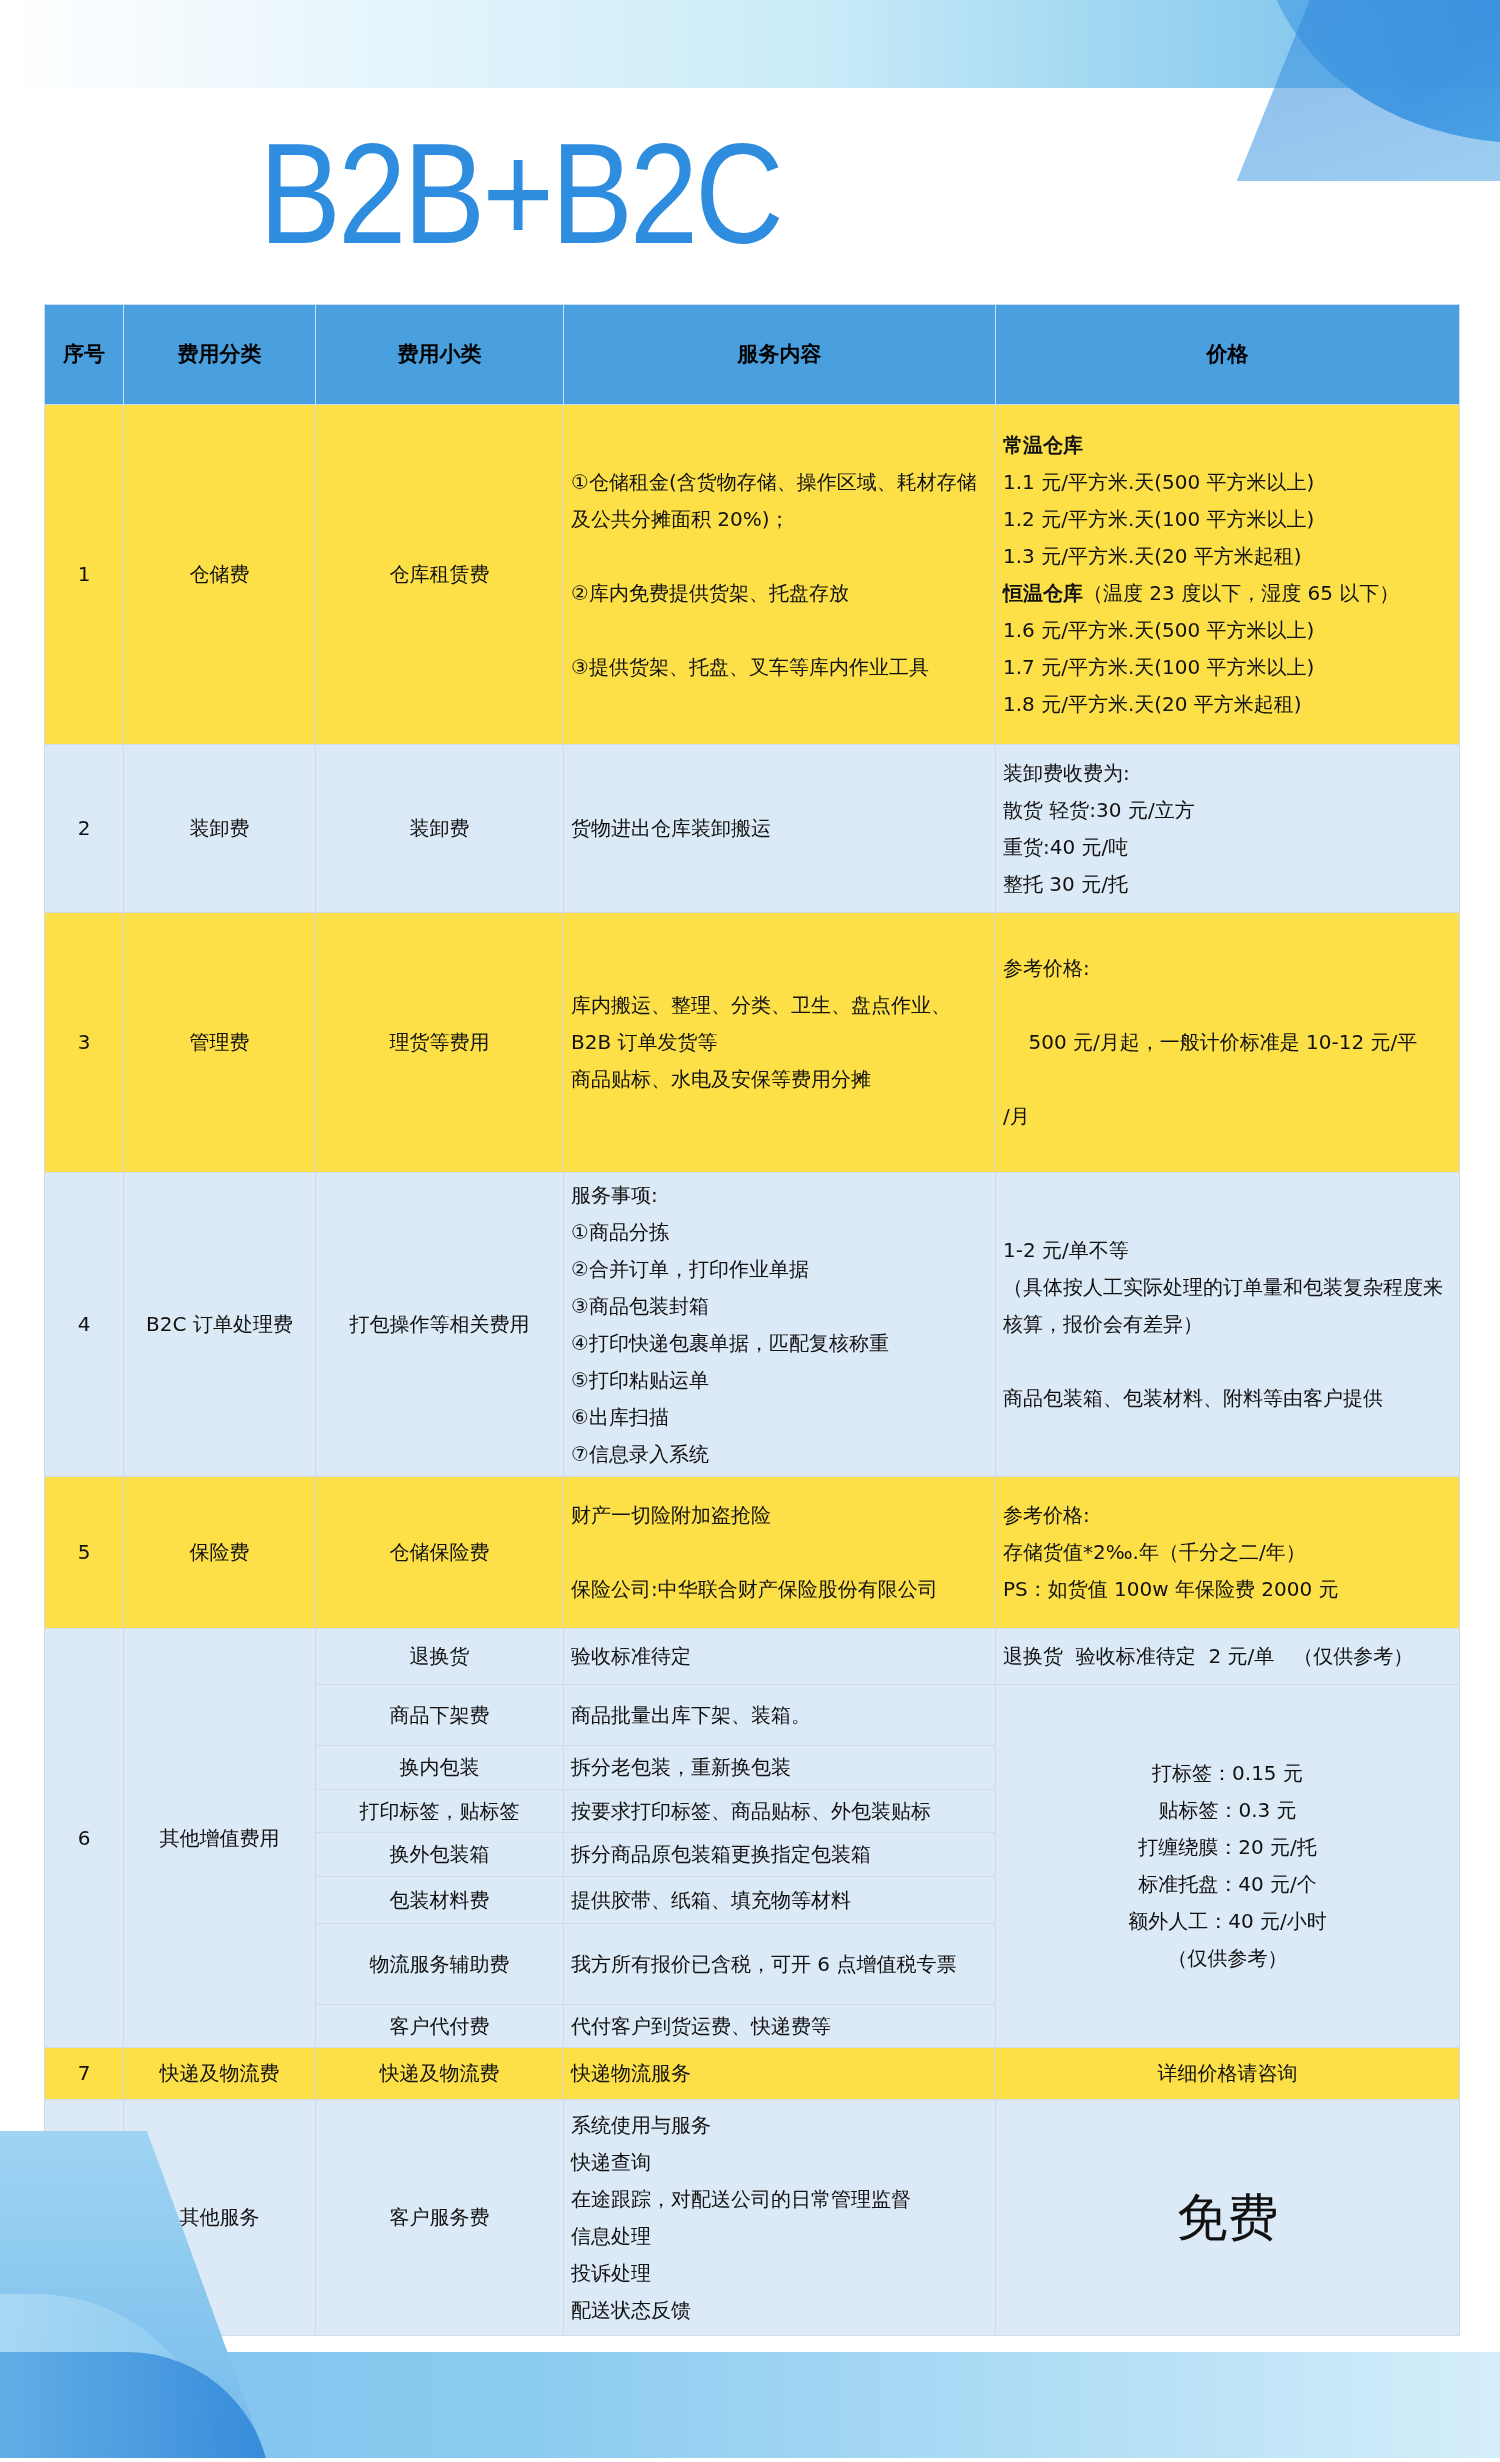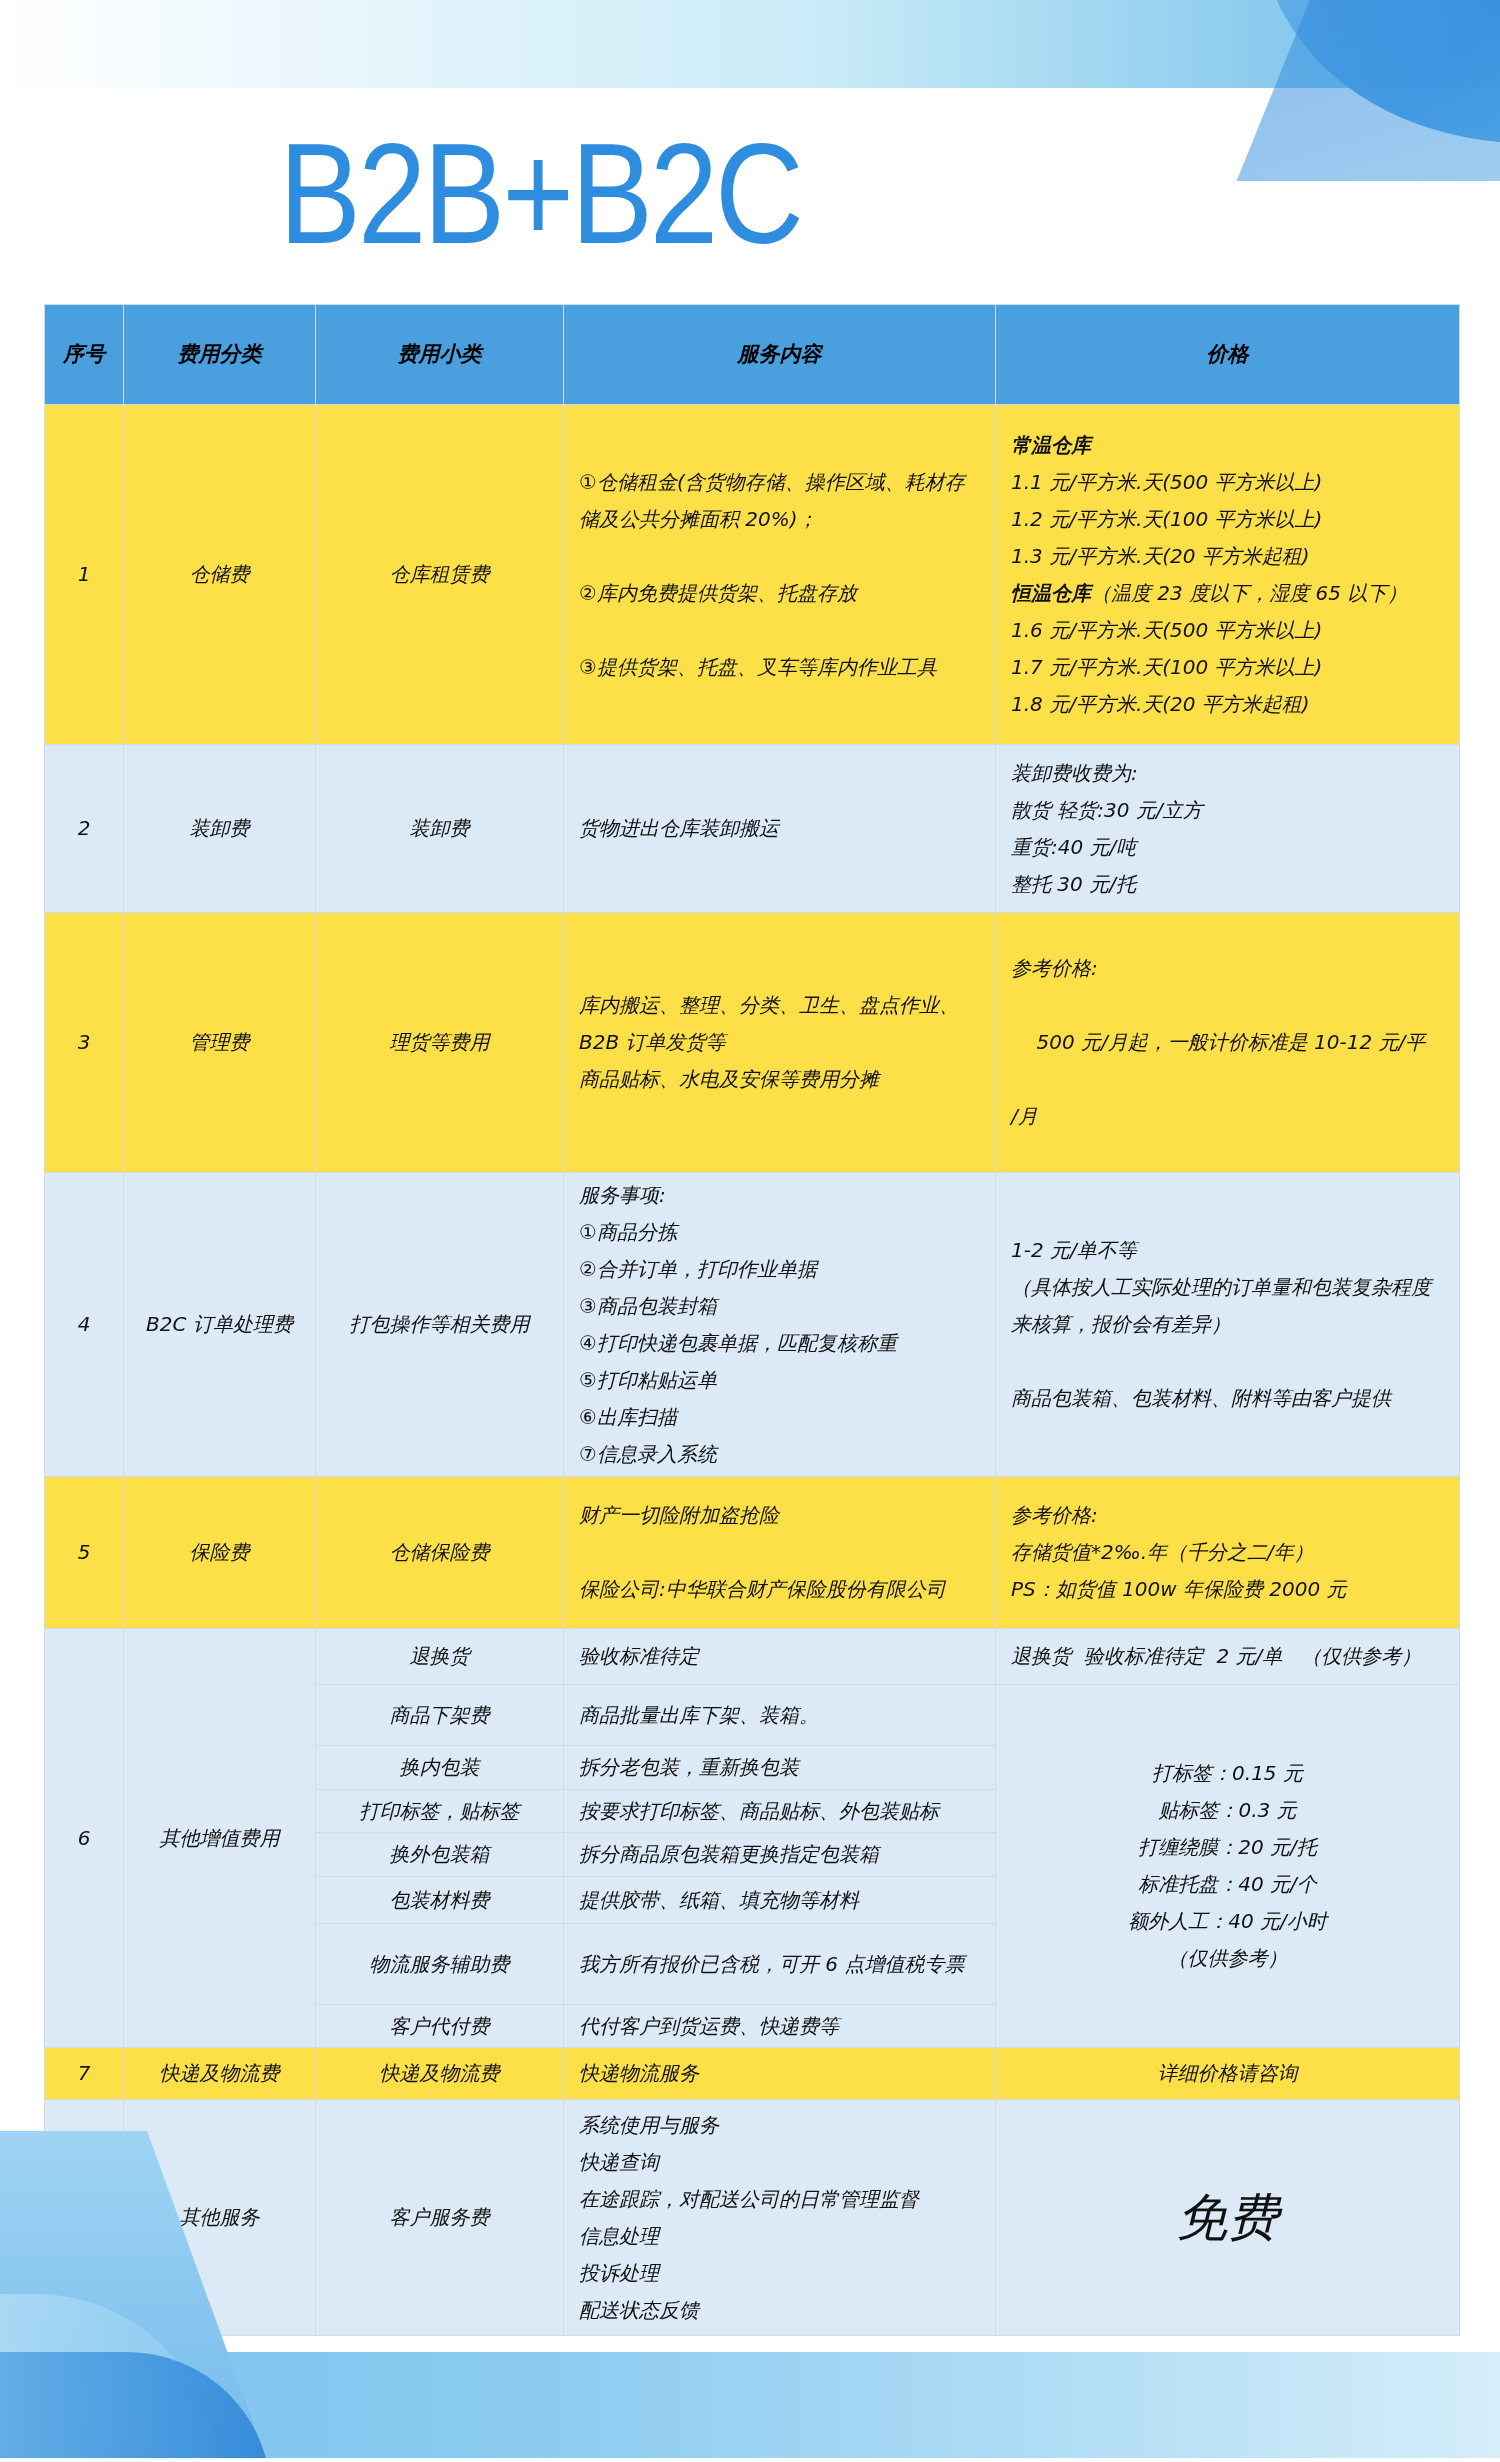--- a/index.html
+++ b/index.html
@@ -26,44 +26,43 @@
     opacity: 0.95;
   }
   .deco-top-right .s2 {
     position: absolute; left: 54px; top: -9px; width: 307px; height: 190px;
     background: linear-gradient(160deg, #2f87db 0%, #4ea6e6 100%);
     transform: skewX(-22deg);
     opacity: 0.55;
   }
   
   .title {
-    position: absolute; left: 279px; top: 107px; height: 154px;
+    position: absolute; left: 259px; top: 107px; height: 154px;
     display: flex; align-items: flex-end; color: #2f8ddf;
   }
   .title .big {
     font-family: "Liberation Sans", sans-serif;
     font-size: 143px; line-height: 135px; letter-spacing: -3.6px;
     transform: scaleX(0.86); transform-origin: left bottom;
     display: inline-block; width: 578px; white-space: nowrap;
   }
   .title .small {
     font-family: "DejaVu Sans", sans-serif;
     font-size: 79px; line-height: 90px; margin-left: 0px; margin-bottom: 3.6px;
     letter-spacing: 3.6px; white-space: nowrap;
   }
   
   .tbl {
     position: absolute; left: 44px; top: 304px; width: 1416px;
     border-collapse: collapse; table-layout: fixed;
     font-size: 20px;
   }
   .tbl td, .tbl th {
-    border: 0.9px solid #d3dae3; padding: 0 15px; vertical-align: middle;
+    border: 0.9px solid #d3dae3; padding: 0 7px; vertical-align: middle;
     line-height: 37px;
-    font-style: italic;
   }
   .tbl th {
     background: #4aa0df; color: #000; font-weight: bold; font-size: 21px;
     height: 99px; text-align: center; border-color: #c9e0f4;
   }
   .tbl .c { text-align: center; }
   .tbl .l { text-align: left; }
   .row-white td { background: #fde047; }
   .row-blue td { background: #dce9f6; }
   .pre { white-space: pre-line; }

